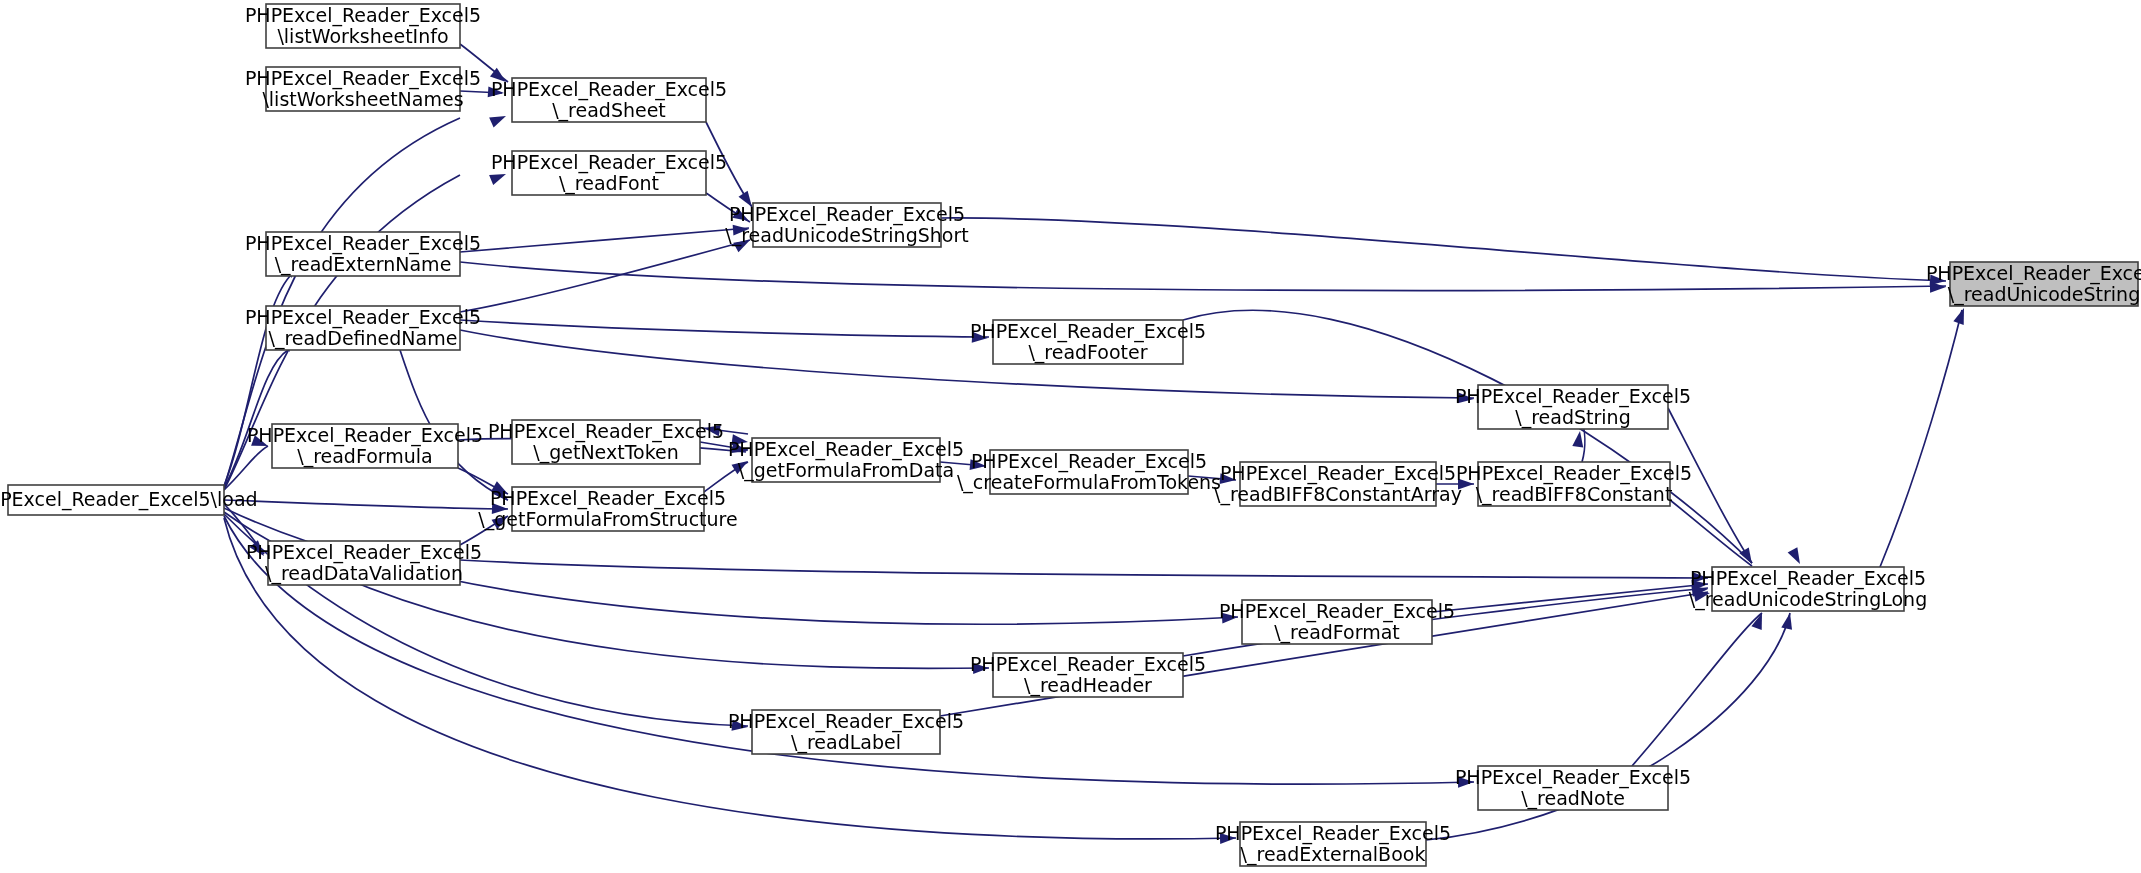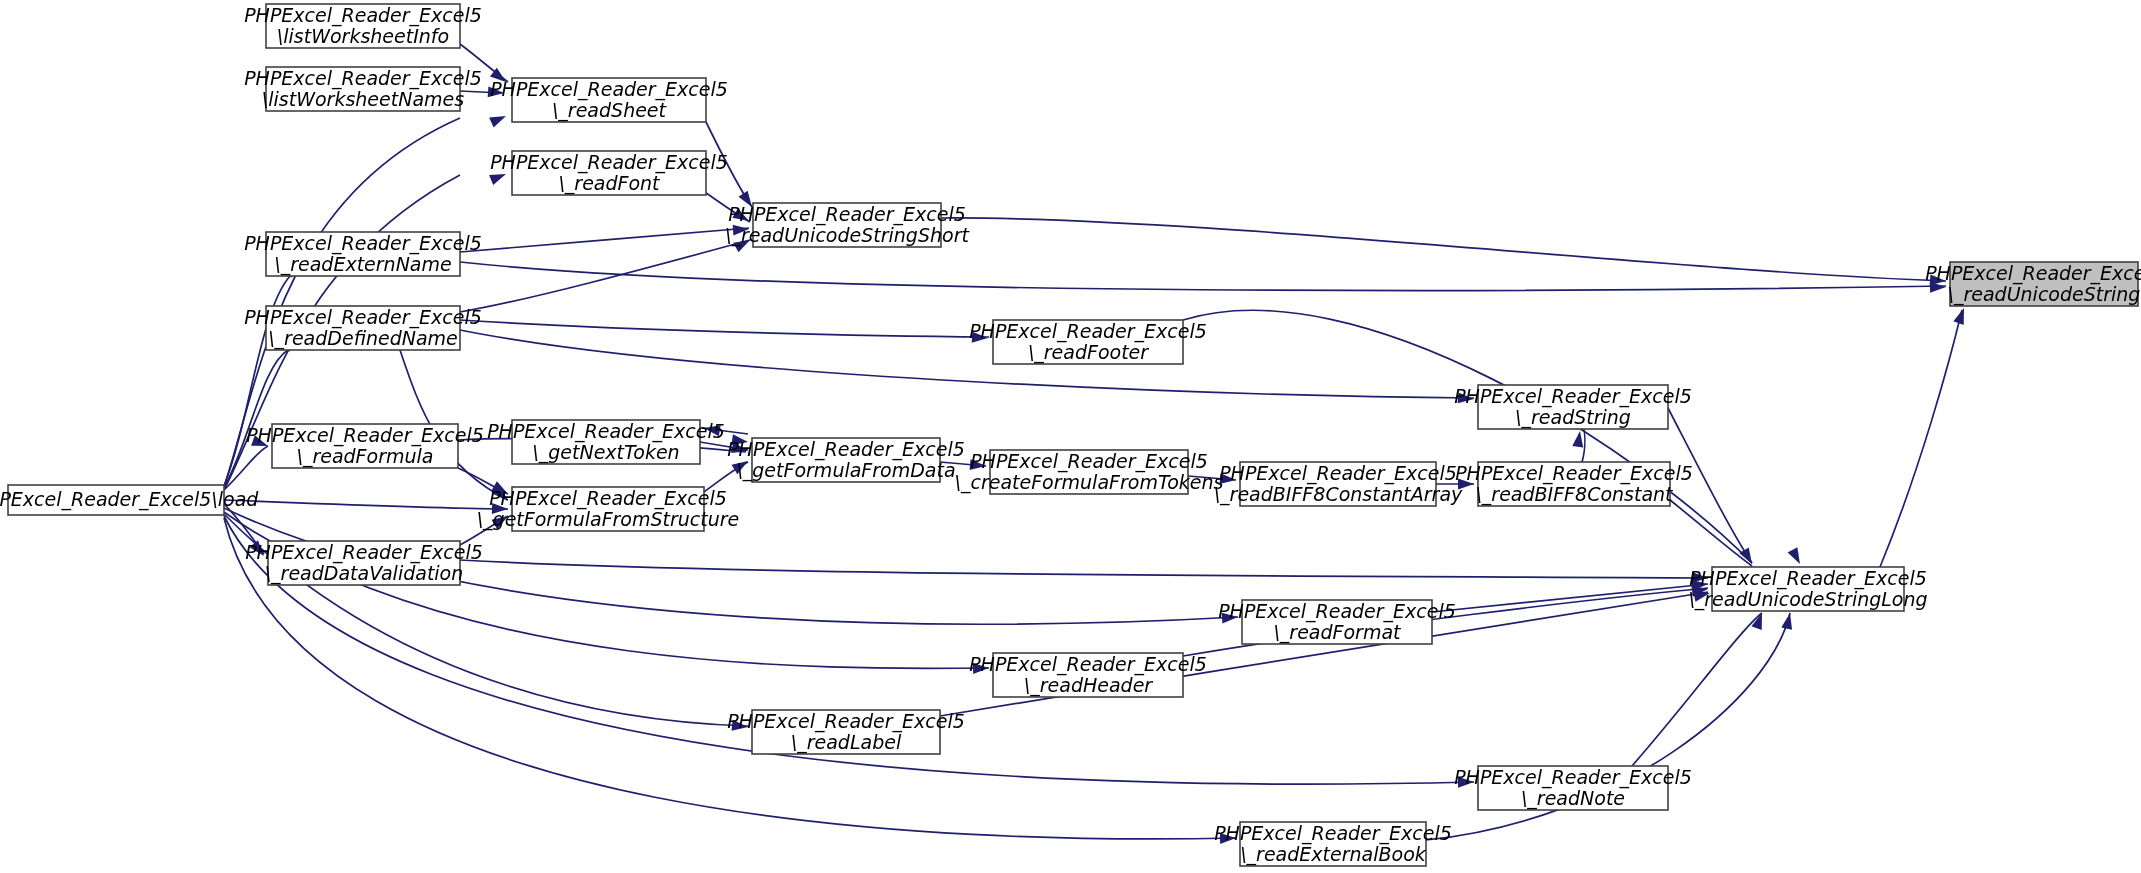--- a/index.html
+++ b/index.html
@@ -7,21 +7,20 @@
     padding: 0;
     background: #ffffff;
   }
   #canvas-wrap {
     position: relative;
     width: 2141px;
     height: 873px;
     background: #ffffff;
     overflow: hidden;
     font-family: "DejaVu Sans", "Liberation Sans", sans-serif;
-    font-style: italic;
   }
   svg#graph {
     position: absolute;
     top: 0;
     left: 0;
     width: 2141px;
     height: 873px;
   }
   .node-rect {
     fill: #ffffff;

